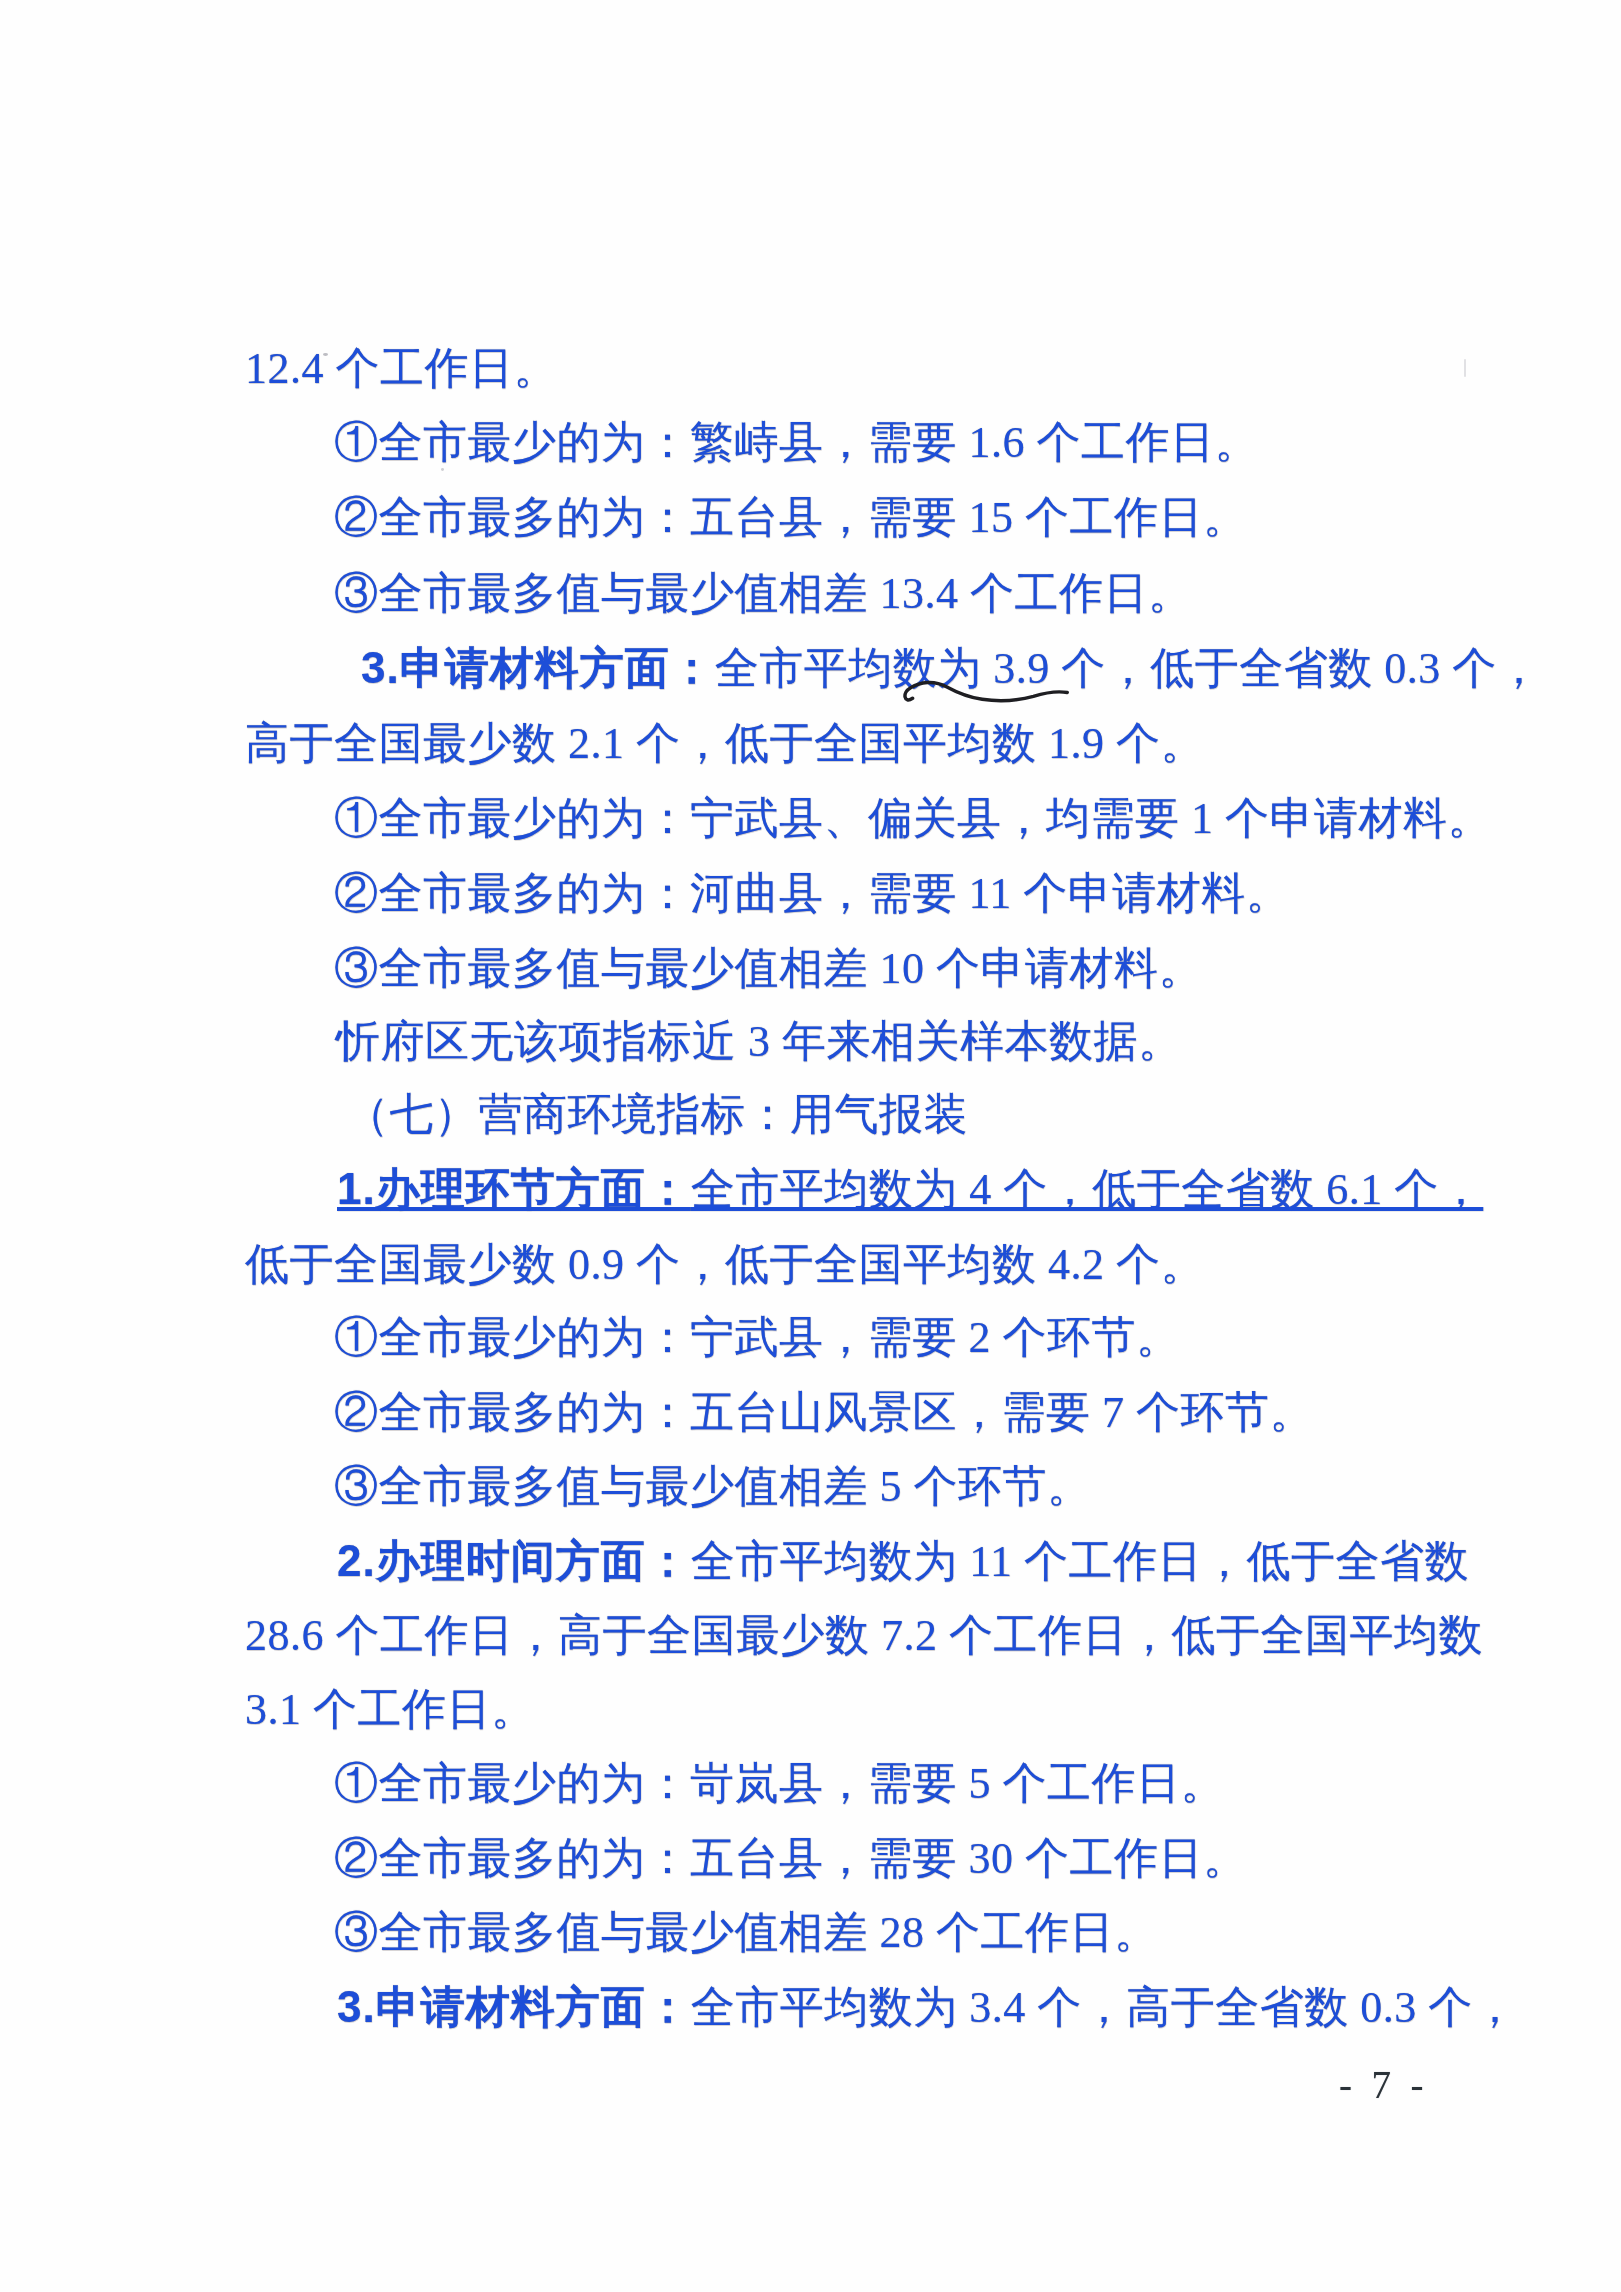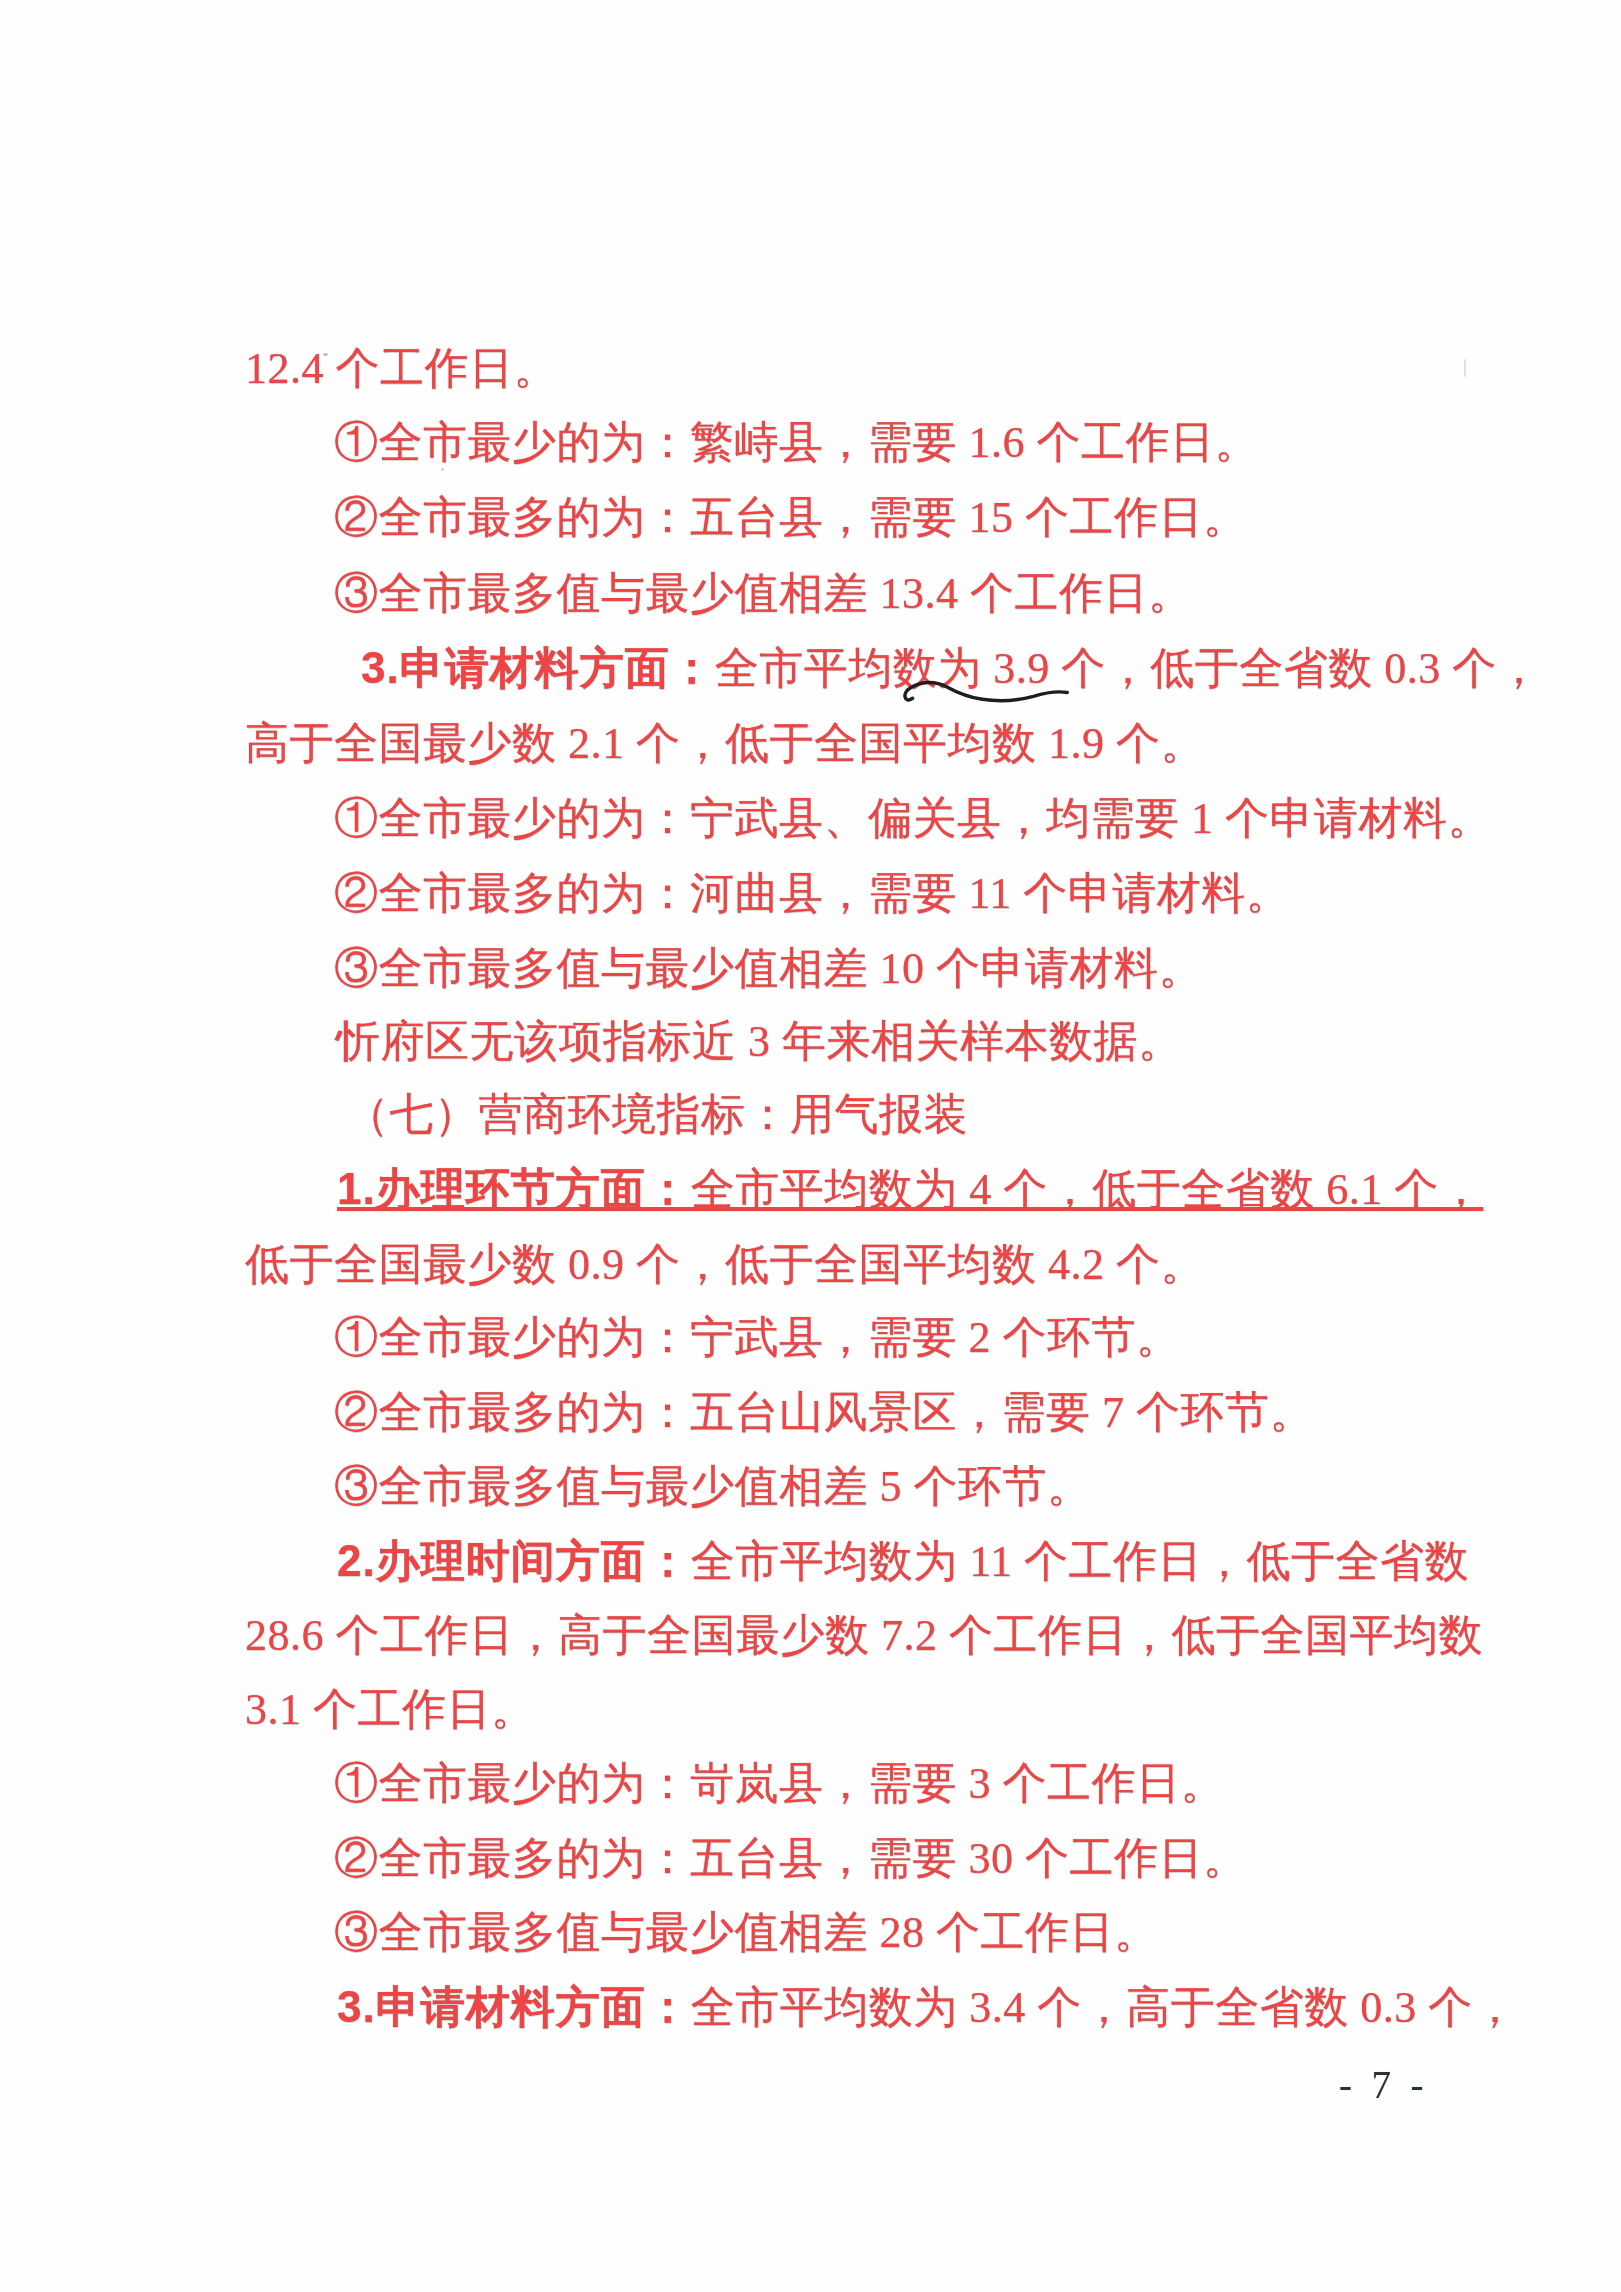--- a/index.html
+++ b/index.html
@@ -13,21 +13,21 @@
     height: 2293px;
     background: #fefefe;
     overflow: hidden;
     font-family: "Liberation Serif", "DejaVu Serif", serif;
   }
   .line {
     position: absolute;
     white-space: nowrap;
     font-size: 44px;
     line-height: 51px;
-    color: #ef4444;
+    color: #1d4ed8;
     letter-spacing: 0.5px;
     text-shadow: 0 0 1px rgba(40,40,55,0.45), 0.6px 0.6px 0.5px rgba(90,70,70,0.18);
   }
   .line .pfx {
     font-weight: 700;
     font-family: "Liberation Sans", "DejaVu Sans", sans-serif;
     letter-spacing: 1px;
   }
   .wavy {
     position: absolute;
@@ -93,21 +93,21 @@
   <div class="line" style="left:334px; top:1386px;"><span class="pfx"></span><span>②全市最多的为：五台山风景区，需要 7 个环节。</span></div>
 
   <div class="line" style="left:334px; top:1460px;"><span class="pfx"></span><span>③全市最多值与最少值相差 5 个环节。</span></div>
 
   <div class="line" style="left:337px; top:1535px;"><span class="pfx">2.办理时间方面：</span><span>全市平均数为 11 个工作日，低于全省数</span></div>
 
   <div class="line" style="left:245px; top:1609px;"><span class="pfx"></span><span>28.6 个工作日，高于全国最少数 7.2 个工作日，低于全国平均数</span></div>
 
   <div class="line" style="left:245px; top:1683px;"><span class="pfx"></span><span>3.1 个工作日。</span></div>
 
-  <div class="line" style="left:334px; top:1757px;"><span class="pfx"></span><span>①全市最少的为：岢岚县，需要 3 个工作日。</span></div>
+  <div class="line" style="left:334px; top:1757px;"><span class="pfx"></span><span>①全市最少的为：岢岚县，需要 5 个工作日。</span></div>
 
   <div class="line" style="left:334px; top:1832px;"><span class="pfx"></span><span>②全市最多的为：五台县，需要 30 个工作日。</span></div>
 
   <div class="line" style="left:334px; top:1906px;"><span class="pfx"></span><span>③全市最多值与最少值相差 28 个工作日。</span></div>
 
   <div class="line" style="left:337px; top:1981px;"><span class="pfx">3.申请材料方面：</span><span>全市平均数为 3.4 个，高于全省数 0.3 个，</span></div>
 
   <div class="pageno">- 7 -</div>
 
   <div class="speck" id="s1"></div>

